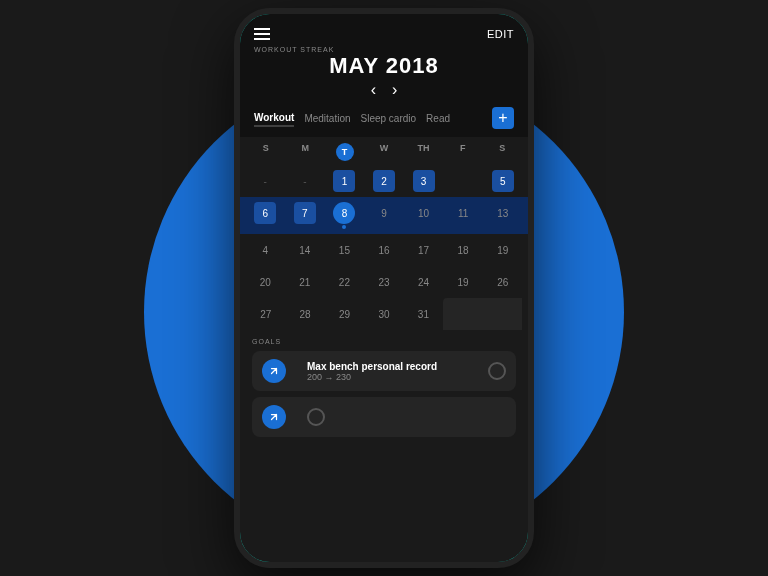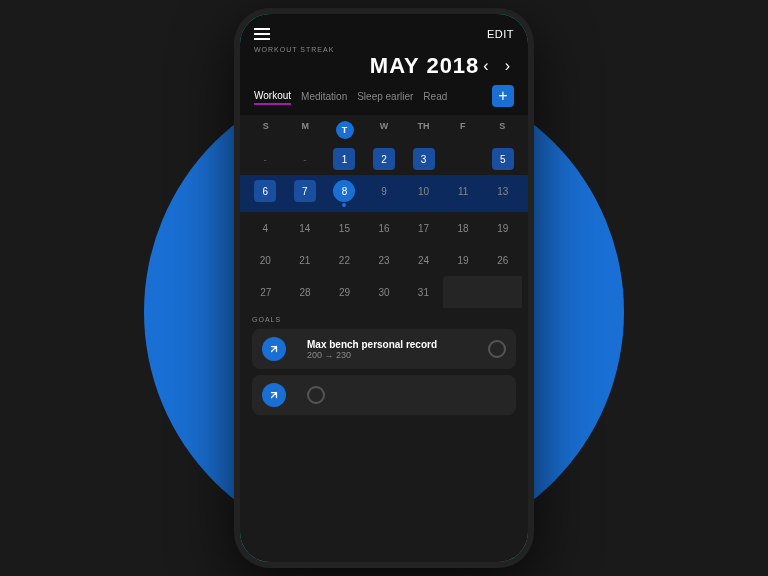--- a/index.html
+++ b/index.html
@@ -89,20 +89,21 @@
     .workout-streak-label {
       color: #888;
       font-size: 7px;
       letter-spacing: 1px;
       text-transform: uppercase;
     }
     .month-nav {
       display: flex;
       align-items: center;
       justify-content: flex-end;
+      flex-direction: column;
     }
     .month-title {
       color: #fff;
       font-size: 22px;
       font-weight: 700;
       letter-spacing: 1px;
     }
     .nav-arrows {
       display: flex;
       gap: 8px;
@@ -123,22 +124,22 @@
       gap: 10px;
     }
     .tab {
       color: #888;
       font-size: 10px;
       cursor: pointer;
       padding: 2px 0;
     }
     .tab.active {
       color: #fff;
-      font-weight: 400;
-      border-bottom: 2px solid #a21caf;
+      font-weight: 700;
+      border-bottom: 2px solid #404040;
     }
     .tab-add {
       margin-left: auto;
       background: #1a6fd4;
       color: #fff;
       border: none;
       border-radius: 4px;
       width: 22px;
       height: 22px;
       display: flex;
@@ -295,21 +296,21 @@
       <div class="nav-arrows">
         <span class="nav-arrow">‹</span>
         <span class="nav-arrow">›</span>
       </div>
     </div>
   </div>
 
   <div class="tabs">
     <span class="tab active">Workout</span>
     <span class="tab">Meditation</span>
-    <span class="tab">Sleep earlier</span>
+    <span class="tab">Sleep cardio</span>
     <span class="tab">Read</span>
     <button class="tab-add">+</button>
   </div>
 
   <div class="calendar">
 
     <div class="cal-header">
       <div class="cal-day-name">S</div>
       <div class="cal-day-name">M</div>
       <div class="cal-day-name">

